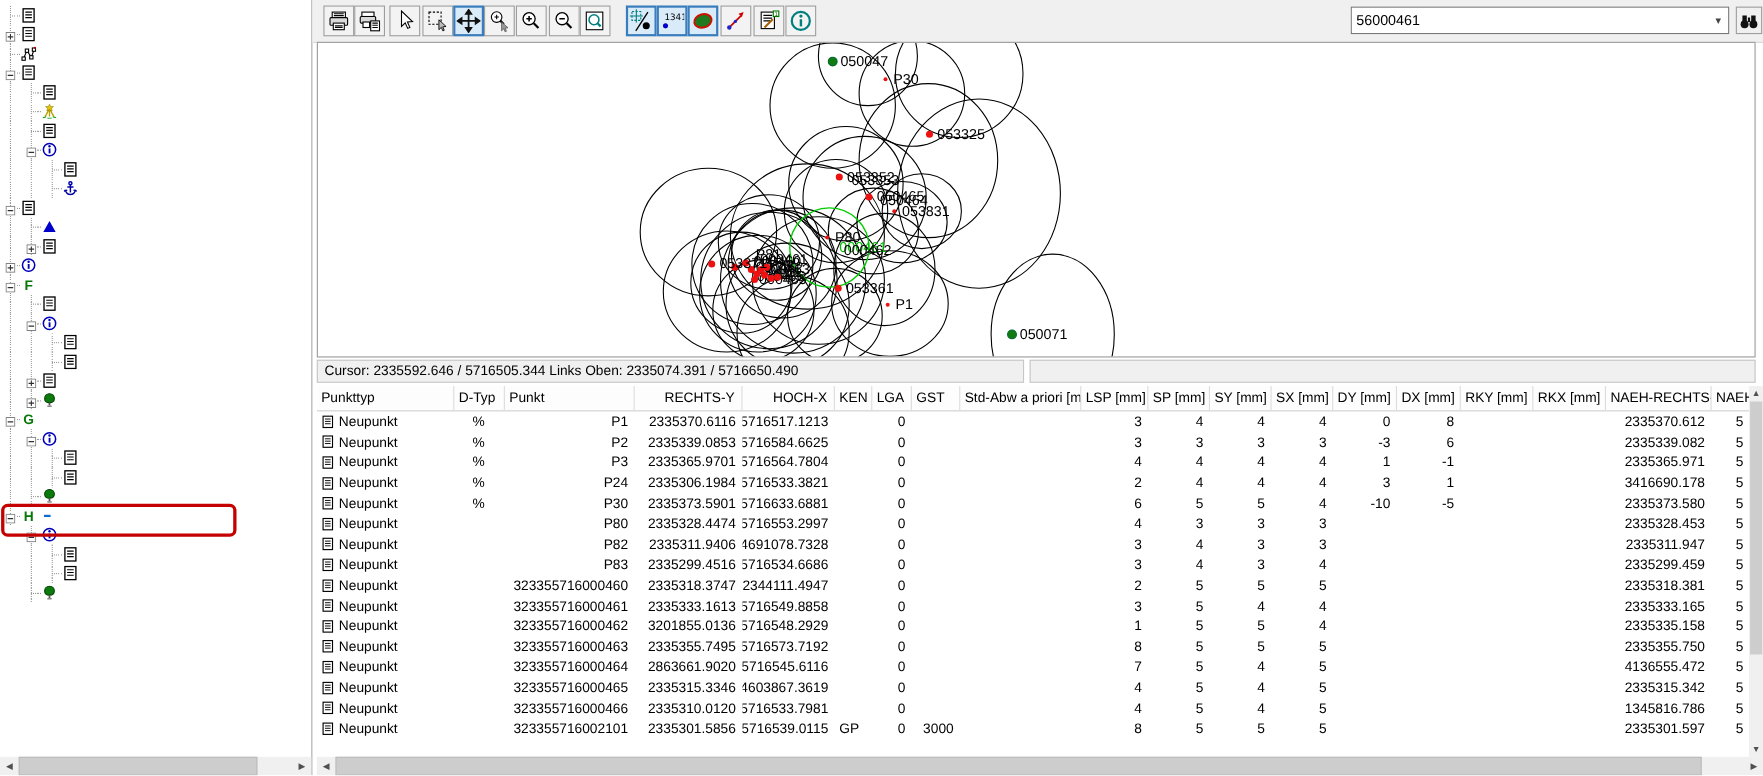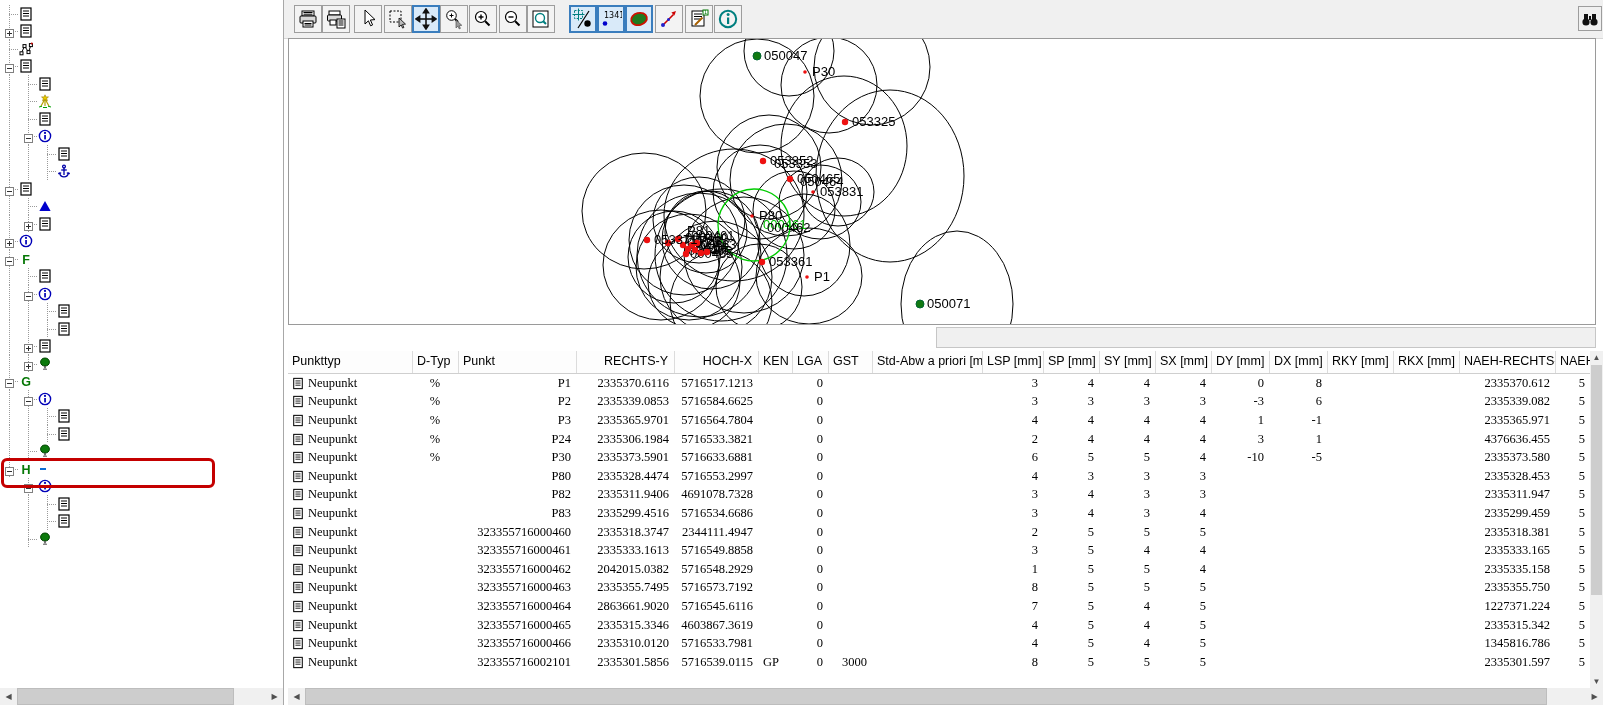--- a/index.html
+++ b/index.html
@@ -34,21 +34,21 @@
   #graphics{position:absolute;left:288px;top:38px;width:1308px;height:287px;background:#fff;border:1px solid #9a9a9a;box-sizing:border-box;overflow:hidden;}
 
   .statusbar{position:absolute;top:327px;height:21px;background:#f0f0f0;border:1px solid #c6c6c6;box-sizing:border-box;line-height:19px;padding-left:6px;font-size:12.5px;}
   #status1{left:288px;width:643px;}
   #status2{left:936px;width:660px;padding-left:0;}
 
   
   #table-wrap{position:absolute;left:288px;top:351px;width:1302px;height:337px;background:#fff;overflow:hidden;}
   #thead{display:flex;height:22px;border-bottom:1px solid #cfcfcf;background:#fdfdfd;}
   .th{box-sizing:border-box;border-right:1px solid #dcdcdc;padding:3px 6px 0 4px;font-size:12.5px;overflow:hidden;white-space:nowrap;flex-shrink:0;}
-  #tbody{position:relative;font-family:Liberation Serif, serif;}
+  #tbody{position:relative;}
   .tr{display:flex;height:18.6px;align-items:center;}
   .td{box-sizing:border-box;padding:0 6px 0 4px;font-size:12.5px;overflow:hidden;white-space:nowrap;flex-shrink:0;display:flex;align-items:center;}
   .td.r{justify-content:flex-end;}
   .td.c{justify-content:center;}
   .td .rowicon{margin-right:4px;flex:0 0 12px;display:flex;}
   #table-vscroll{position:absolute;left:1590px;top:351px;width:13px;height:337px;background:#f0f0f0;}
   #table-vscroll .sarrow{width:13px;height:13px;}
   #tv-thumb{position:absolute;left:1px;top:14px;width:11px;height:230px;background:#cdcdcd;}
   #tv-down{position:absolute;bottom:0;}
 </style>
@@ -841,20 +841,24 @@
       <div class="tbtn" style="margin-left:1px">
         <svg width="22" height="22" viewBox="0 0 22 22">
           <g>
             <circle cx="11" cy="11" r="8.2" fill="none" stroke="#007f7f" stroke-width="2"></circle>
             <rect x="10" y="9.5" width="2.2" height="6.5" fill="#007f7f"></rect>
             <circle cx="11.1" cy="6.6" r="1.5" fill="#007f7f"></circle>
           </g>
         </svg>
       </div>
     </div>
+  <div id="combo-wrap">
+    <input id="combo-input" value="56000461" style="">
+    <div id="combo-chev">▾</div>
+  </div>
   <div id="find-btn">
     <svg width="20" height="20" viewBox="0 0 20 20">
       <g fill="#111">
           <path d="M4 5h4v6H4z"></path>
           <path d="M12 5h4v6h-4z"></path>
           <path d="M9 7h2v4H9z"></path>
       <circle cx="6" cy="13" r="3.6"></circle>
           <circle cx="14" cy="13" r="3.6"></circle>
         </g>
     </svg>
@@ -936,20 +940,23 @@
         <text x="365" y="205" font-size="13" fill="#000" font-family="Liberation Sans, sans-serif">053371</text>
         <circle cx="473" cy="223" r="3.2" fill="#ee1111"></circle>
         <text x="480" y="227" font-size="13" fill="#000" font-family="Liberation Sans, sans-serif">053361</text>
         <circle cx="518" cy="238" r="1.8" fill="#ee1111"></circle>
         <text x="525" y="242" font-size="13" fill="#000" font-family="Liberation Sans, sans-serif">P1</text>
         <circle cx="631" cy="265" r="4" fill="#117a11" stroke="#063"></circle>
         <text x="638" y="269" font-size="13" fill="#000" font-family="Liberation Sans, sans-serif">050071</text>
       </svg>
   </div>
 
+  <div class="statusbar" id="status1">
+    <span>Cursor: 2335592.646 / 5716505.344 Links Oben: 2335074.391 / 5716650.490</span>
+  </div>
   <div class="statusbar" id="status2"></div>
 
   <div id="table-wrap">
     <div id="thead">
         <div class="th" style="width:125px;text-align:left">Punkttyp</div>
         <div class="th" style="width:46px;text-align:left">D-Typ</div>
         <div class="th" style="width:118px;text-align:left">Punkt</div>
         <div class="th" style="width:98px;text-align:right">RECHTS-Y</div>
         <div class="th" style="width:84px;text-align:right">HOCH-X</div>
         <div class="th" style="width:34px;text-align:left">KEN</div>
@@ -1078,21 +1085,21 @@
           <div class="td r" style="width:44px"></div>
           <div class="td r" style="width:110px"></div>
           <div class="td r" style="width:61px">2</div>
           <div class="td r" style="width:56px">4</div>
           <div class="td r" style="width:56px">4</div>
           <div class="td r" style="width:56px">4</div>
           <div class="td r" style="width:58px">3</div>
           <div class="td r" style="width:58px">1</div>
           <div class="td r" style="width:66px"></div>
           <div class="td r" style="width:66px"></div>
-          <div class="td r" style="width:96px">4376636.455</div>
+          <div class="td r" style="width:96px">3416690.178</div>
           <div class="td r" style="width:35px">5</div>
         </div>
         <div class="tr">
           <div class="td" style="width:125px"><span class="rowicon">
               <svg width="12" height="13" viewBox="0 0 14 14">
                 <rect x="2" y="1" width="10" height="12" fill="#fff" stroke="#000" stroke-width="1.2"></rect>
                 <g stroke="#000">
                   <line x1="4" y1="4" x2="10" y2="4"></line>
                   <line x1="4" y1="6.5" x2="10" y2="6.5"></line>
                   <line x1="4" y1="9" x2="10" y2="9"></line>
@@ -1274,21 +1281,21 @@
                 <rect x="2" y="1" width="10" height="12" fill="#fff" stroke="#000" stroke-width="1.2"></rect>
                 <g stroke="#000">
                   <line x1="4" y1="4" x2="10" y2="4"></line>
                   <line x1="4" y1="6.5" x2="10" y2="6.5"></line>
                   <line x1="4" y1="9" x2="10" y2="9"></line>
                 </g>
               </svg>
             </span>Neupunkt</div>
           <div class="td c" style="width:46px"></div>
           <div class="td r" style="width:118px">323355716000462</div>
-          <div class="td r" style="width:98px">2042015.0382</div>
+          <div class="td r" style="width:98px">3201855.0136</div>
           <div class="td r" style="width:84px">5716548.2929</div>
           <div class="td" style="width:34px"></div>
           <div class="td r" style="width:36px">0</div>
           <div class="td r" style="width:44px"></div>
           <div class="td r" style="width:110px"></div>
           <div class="td r" style="width:61px">1</div>
           <div class="td r" style="width:56px">5</div>
           <div class="td r" style="width:56px">5</div>
           <div class="td r" style="width:56px">4</div>
           <div class="td r" style="width:58px"></div>
@@ -1348,21 +1355,21 @@
           <div class="td r" style="width:44px"></div>
           <div class="td r" style="width:110px"></div>
           <div class="td r" style="width:61px">7</div>
           <div class="td r" style="width:56px">5</div>
           <div class="td r" style="width:56px">4</div>
           <div class="td r" style="width:56px">5</div>
           <div class="td r" style="width:58px"></div>
           <div class="td r" style="width:58px"></div>
           <div class="td r" style="width:66px"></div>
           <div class="td r" style="width:66px"></div>
-          <div class="td r" style="width:96px">1227371.224</div>
+          <div class="td r" style="width:96px">4136555.472</div>
           <div class="td r" style="width:35px">5</div>
         </div>
         <div class="tr">
           <div class="td" style="width:125px"><span class="rowicon">
               <svg width="12" height="13" viewBox="0 0 14 14">
                 <rect x="2" y="1" width="10" height="12" fill="#fff" stroke="#000" stroke-width="1.2"></rect>
                 <g stroke="#000">
                   <line x1="4" y1="4" x2="10" y2="4"></line>
                   <line x1="4" y1="6.5" x2="10" y2="6.5"></line>
                   <line x1="4" y1="9" x2="10" y2="9"></line>

